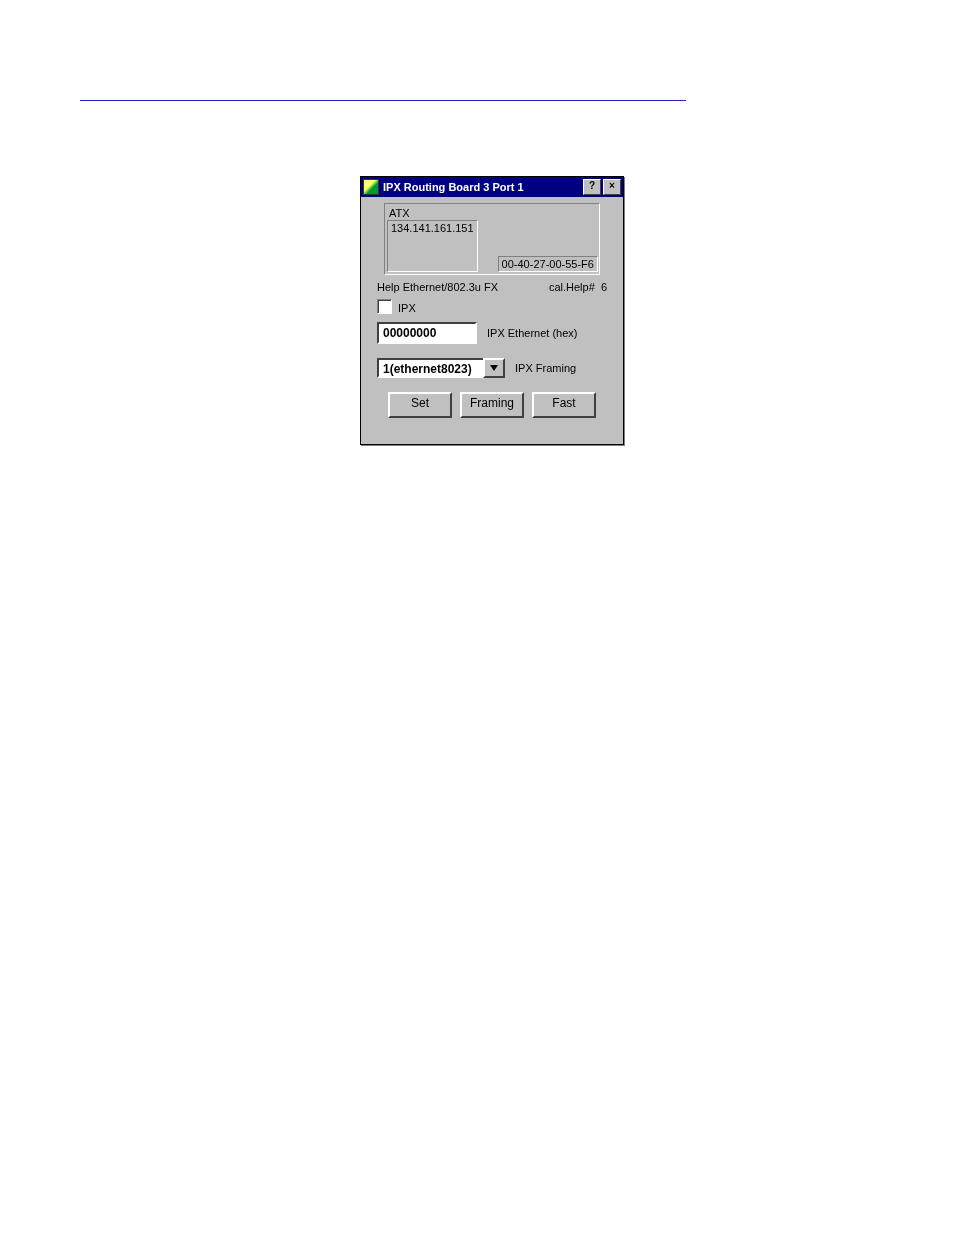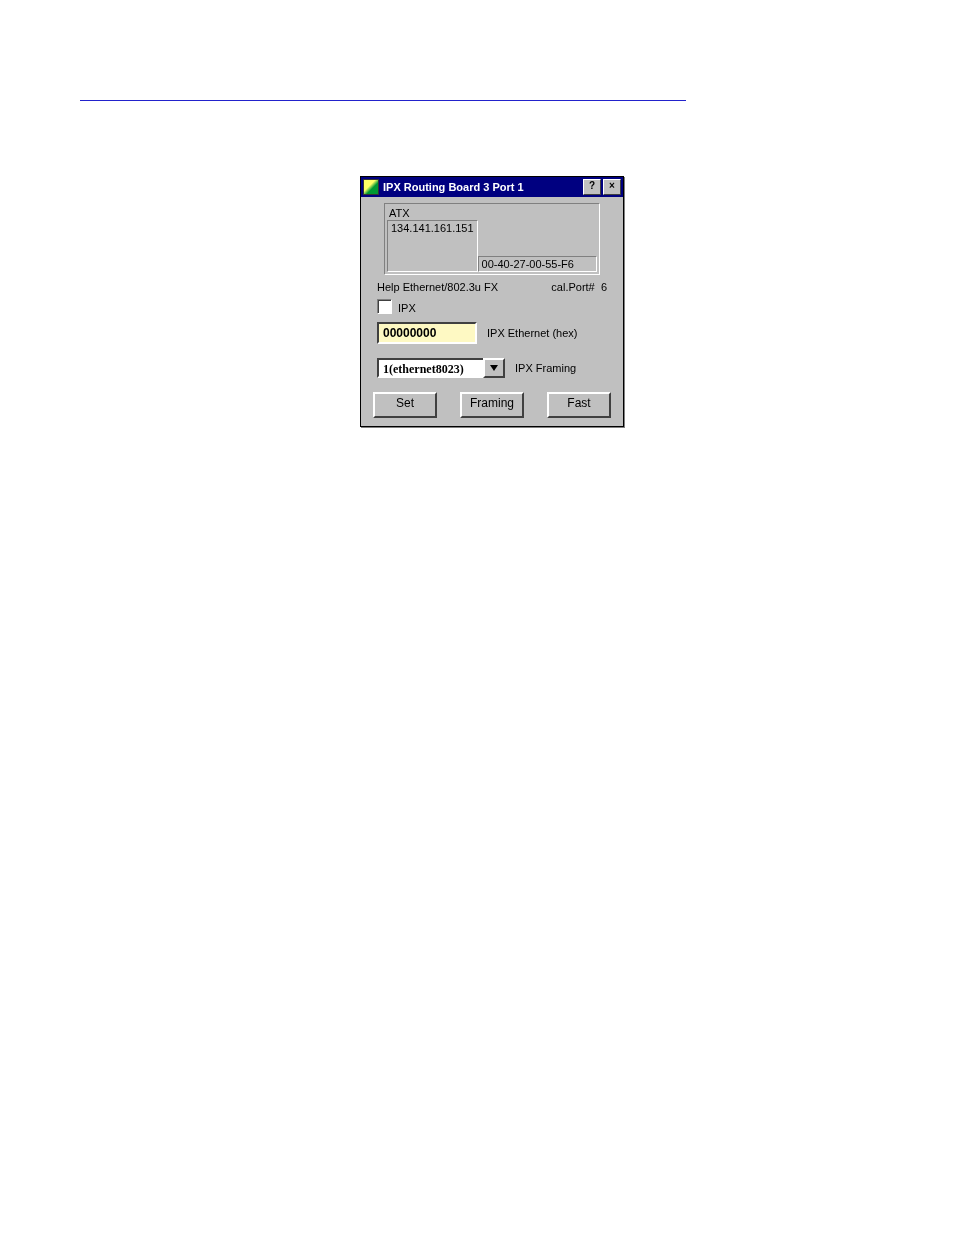--- a/index.html
+++ b/index.html
@@ -69,40 +69,40 @@
     border-bottom: 1px solid #404040;
     color: #000;
     font-size: 10px;
     line-height: 12px;
     text-align: center;
     font-weight: bold;
     font-family: "Arial", sans-serif;
     cursor: default;
   }
   .client {
-    padding: 6px 8px 8px 8px;
+    padding: 6px 8px 26px 8px;
   }
   
   .info-box {
     margin: 0 auto 6px auto;
     width: 210px;
     border-top: 1px solid #808080;
     border-left: 1px solid #808080;
     border-right: 1px solid #fff;
     border-bottom: 1px solid #fff;
     padding: 2px 2px 2px 2px;
     background: #c0c0c0;
   }
   .info-box .row1 {
     font-size: 11px;
     padding: 1px 2px;
   }
   .info-box .row2 {
     display: flex;
-    gap: 0;
+    gap: 20px;
   }
   .sunken-cell {
     border-top: 1px solid #808080;
     border-left: 1px solid #808080;
     border-right: 1px solid #fff;
     border-bottom: 1px solid #fff;
     background: #c0c0c0;
     padding: 1px 3px;
     font-size: 11px;
     white-space: nowrap;
@@ -134,37 +134,36 @@
   .field-row {
     display: flex;
     align-items: center;
     gap: 10px;
     margin: 0 8px 14px 8px;
     font-size: 11px;
   }
   .text-input {
     width: 88px;
     height: 18px;
-    background: #fef9c3;
+    background: #ffffff;
     border-top: 2px solid #404040;
     border-left: 2px solid #404040;
     border-right: 2px solid #fff;
     border-bottom: 2px solid #fff;
     padding: 0 4px;
     font-family: inherit;
     font-size: 12px;
     font-weight: bold;
     line-height: 18px;
     box-sizing: content-box;
   }
   .combo {
     display: flex;
     width: 128px;
     height: 20px;
-    font-family: Liberation Serif, serif;
   }
   .combo .combo-field {
     flex: 1;
     background: #fff;
     border-top: 2px solid #404040;
     border-left: 2px solid #404040;
     border-bottom: 2px solid #fff;
     border-right: 0;
     padding: 0 4px;
     font-size: 12px;
@@ -181,21 +180,21 @@
     border-right: 2px solid #404040;
     border-bottom: 2px solid #404040;
     display: flex;
     align-items: center;
     justify-content: center;
   }
   .combo .combo-btn svg { display:block; }
   .btn-row {
     display: flex;
     justify-content: center;
-    gap: 23px;
+    gap: 8px;
     margin-top: 6px;
   }
   .win-btn {
     min-width: 48px;
     height: 22px;
     background: #c0c0c0;
     border-top: 2px solid #fff;
     border-left: 2px solid #fff;
     border-right: 2px solid #404040;
     border-bottom: 2px solid #404040;
@@ -228,21 +227,21 @@
         <div class="row1 sunken-cell" style="border:none;">ATX</div>
         <div class="row2">
           <div class="sunken-cell" style="flex:0 0 auto;">134.141.161.151</div>
           <div class="sunken-cell" style="flex:1;margin-top:36px;">00-40-27-00-55-F6</div>
         </div>
       </div>
 
       <div class="meta-row">
         <span>Help Ethernet/802.3u FX</span>
         <span>
-          <span>cal.Port#</span>
+          <span>cal.Help#</span>
           &nbsp;<span>6</span>
         </span>
       </div>
 
       <div class="chk-row">
         <span class="chk"></span>
         <span>IPX</span>
       </div>
 
       <div class="field-row">

